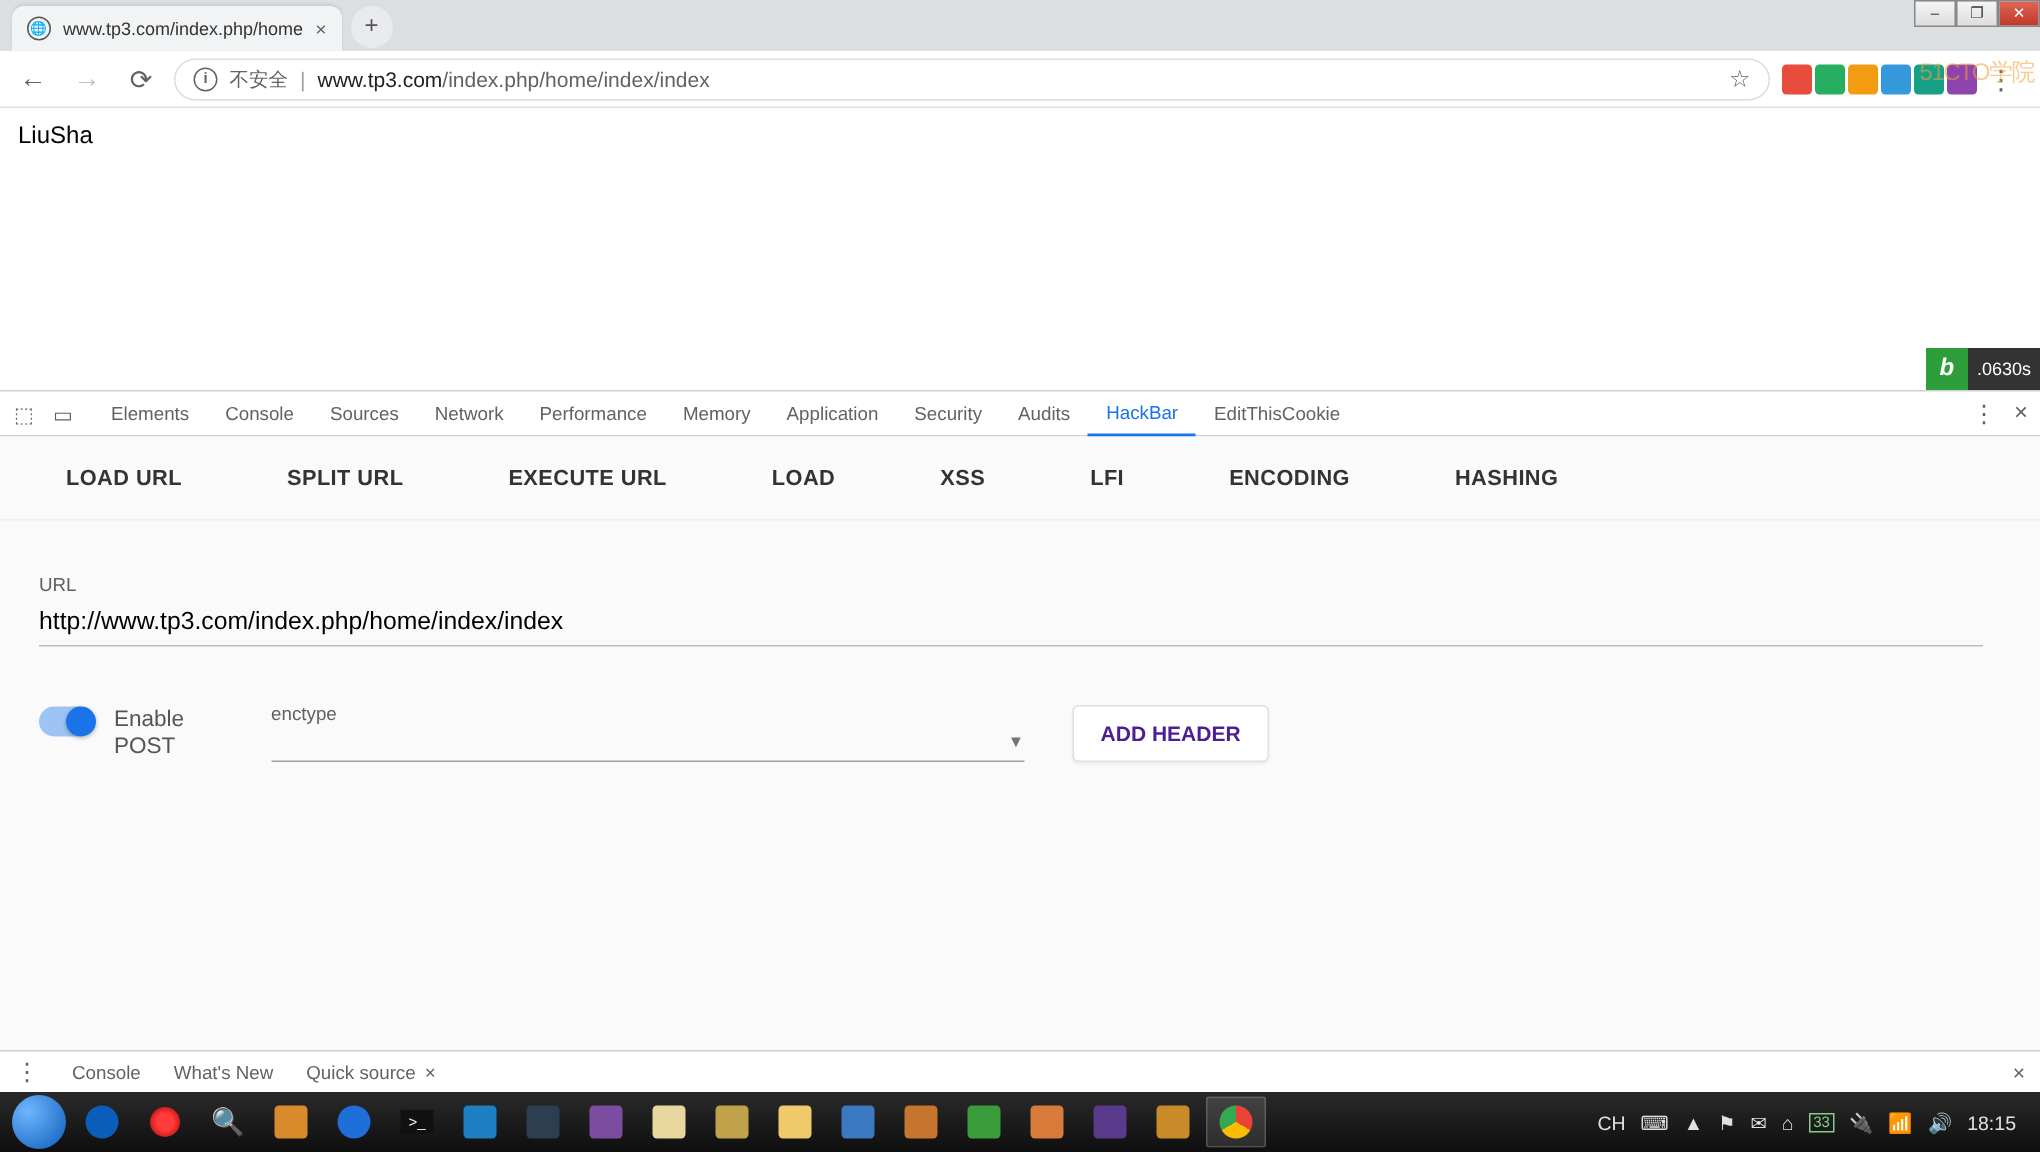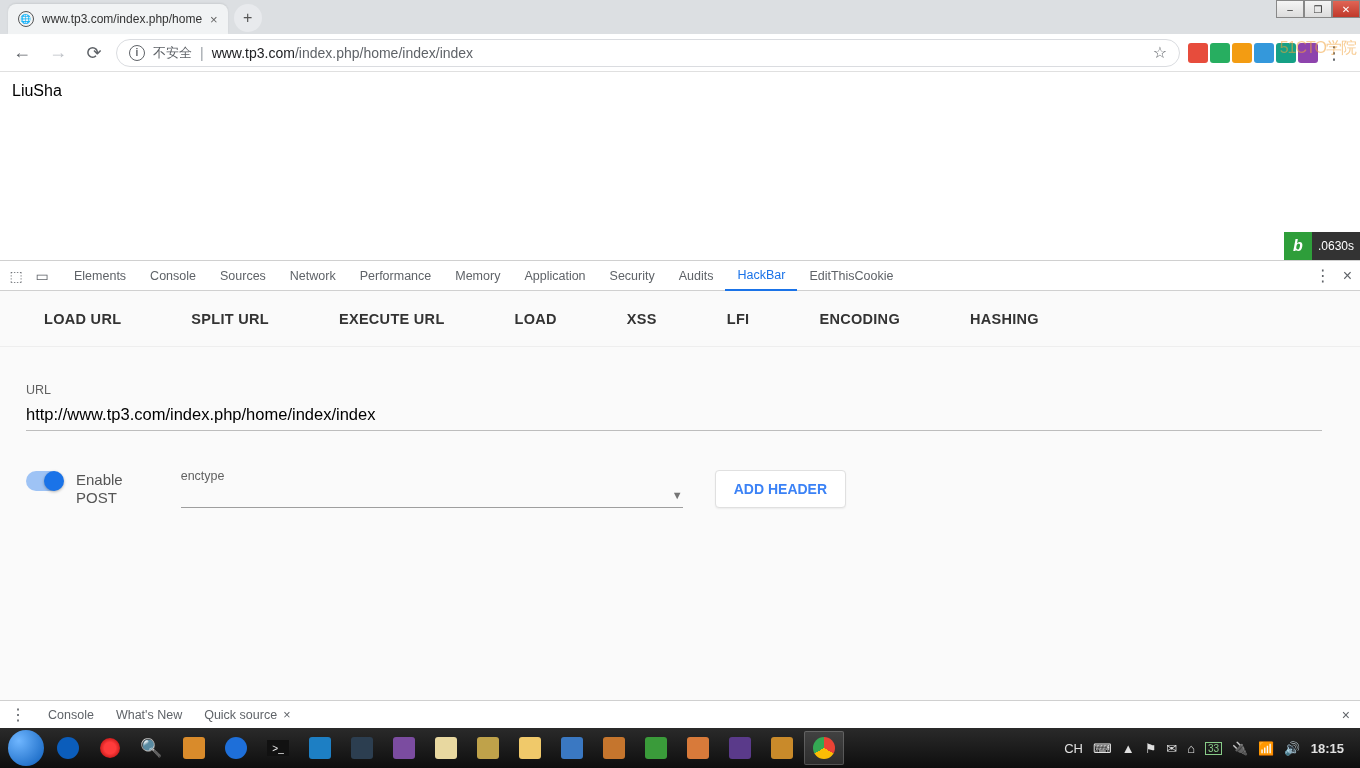--- a/index.html
+++ b/index.html
@@ -58,41 +58,41 @@
 .field-label.focused { color: #1a73e8; }
 .text-input { width: 1296px; border: none; border-bottom: 1px solid #bdbdbd; background: transparent; font-size: 16.5px; padding: 4px 0 6px; outline: none; color: #000; }
 .post-row { display: flex; align-items: center; gap: 18px; margin-top: 38px; }
 .switch { width: 36px; height: 20px; background: #9ec3f5; border-radius: 10px; position: relative; }
 .switch .knob { width: 20px; height: 20px; background: #1a73e8; border-radius: 50%; position: absolute; right: -2px; top: 0; box-shadow: 0 1px 3px rgba(0,0,0,.3); }
 .switch-label { font-size: 15px; color: #555; line-height: 1.2; }
 .enctype-wrap { margin-left: 40px; }
 .enctype-label { font-size: 12.5px; color: #616161; }
 .select-box { display: flex; align-items: center; width: 502px; border-bottom: 1px solid #9e9e9e; padding: 6px 0 6px; font-size: 16.5px; }
 .select-box .arrow { margin-left: auto; font-size: 11px; color: #757575; }
-.add-header-btn { margin-left: 14px; padding: 10px 18px; background: #fff; border: 1px solid #e0e0e0; border-radius: 4px; font-size: 14px; font-weight: 600; color: #3b82f6; box-shadow: 0 1px 2px rgba(0,0,0,.06); }
+.add-header-btn { margin-left: 14px; padding: 10px 18px; background: #fff; border: 1px solid #e0e0e0; border-radius: 4px; font-size: 14px; font-weight: 600; color: #4c1d95; box-shadow: 0 1px 2px rgba(0,0,0,.06); }
 .body-section { margin-top: 36px; }
 .body-text { font-size: 16.5px; padding: 4px 0 7px; border-bottom: 2px solid #1a73e8; width: 650px; }
 .sel { background: #accef7; }
 .cursor { display:inline-block; width:1px; height:18px; background:#000; vertical-align:-3px; }
 
 
 .dt-drawer { height: 28px; border-top: 1px solid #d0d0d0; display: flex; align-items: center; padding: 0 10px; font-size: 12.5px; color: #5f6368; gap: 22px; background:#fff; }
 .dt-drawer .vdots { font-size: 16px; }
 .dt-drawer .tab-item { display: flex; align-items: center; gap: 6px; }
 .dt-drawer .x { margin-left: auto; font-size: 14px; }
 
 
 .taskbar { position: absolute; bottom: 0; left: 0; right: 0; height: 40px; background: linear-gradient(#2a2a2a,#0e0e0e); display: flex; align-items: center; padding: 0 6px; }
 .task-icons { display: flex; align-items: center; gap: 2px; }
 .task-btn { width: 40px; height: 34px; display: flex; align-items: center; justify-content: center; border-radius: 2px; }
 .task-btn.active { background: rgba(255,255,255,.12); box-shadow: inset 0 0 0 1px rgba(255,255,255,.18); }
 .start-orb { width: 36px; height: 36px; border-radius: 50%; background: radial-gradient(circle at 30% 30%, #6fb6ff, #0b5dbb); display:flex; align-items:center; justify-content:center; }
 .tray { margin-left: auto; display: flex; align-items: center; gap: 10px; color: #e0e0e0; font-size: 12px; padding-right: 10px; }
 .tray .tray-ic { font-size: 13px; }
-.clock { font-size: 13px; font-weight: bold; }
+.clock { font-size: 13px; }
 
 
 .tb-ic { width: 22px; height: 22px; border-radius: 3px; }
 .tb-opera { background: radial-gradient(circle,#ff3b3b 40%,#9e0000); border-radius:50%; width:20px; height:20px; }
 .tb-search { color:#e8a33d; font-size:18px; }
 .tb-term { background:#111; color:#eee; font-size:10px; display:flex; align-items:center; justify-content:center; width:22px; height:16px; }
 
 
 .watermark { position:absolute; right:4px; top:38px; font-size:16px; font-weight:normal; color:#f2a23a; opacity:.55; letter-spacing:-1px; pointer-events:none; font-family: "Microsoft YaHei", sans-serif; }
 </style>

